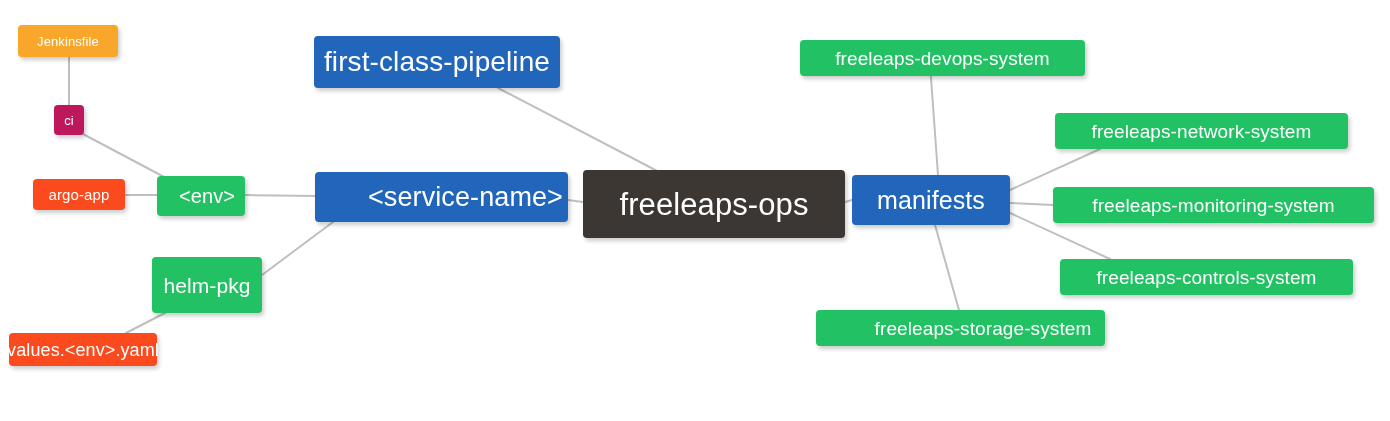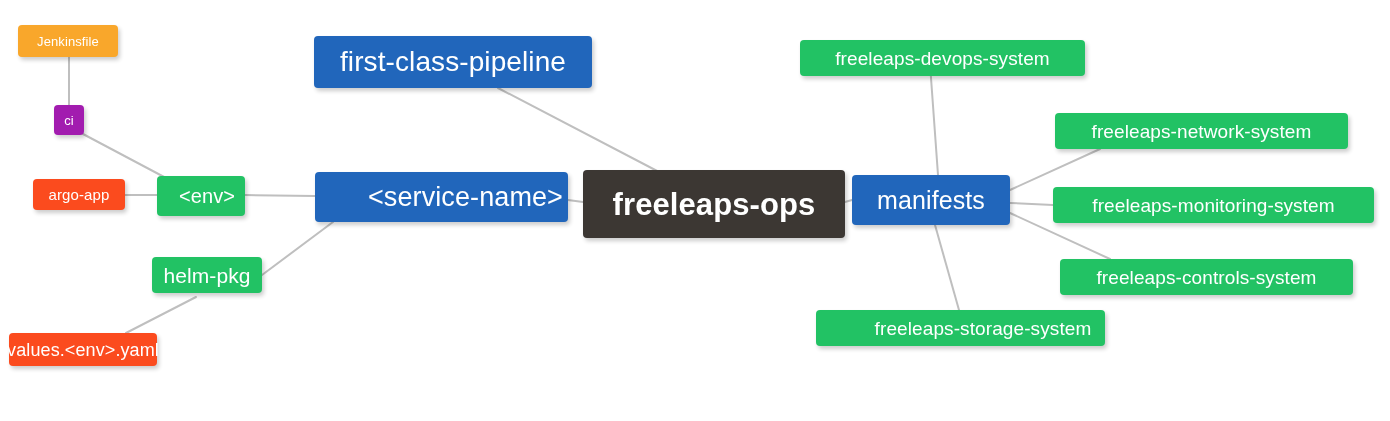--- a/index.html
+++ b/index.html
@@ -64,42 +64,42 @@
       <path d="M 938 175 L 930 64" fill="none" stroke="#bfbfbf" stroke-width="2" stroke-linecap="round"></path>
       <path d="M 1010 190 L 1100 149" fill="none" stroke="#bfbfbf" stroke-width="2" stroke-linecap="round"></path>
       <path d="M 1010 203 L 1053 205" fill="none" stroke="#bfbfbf" stroke-width="2" stroke-linecap="round"></path>
       <path d="M 1010 213 L 1110 259" fill="none" stroke="#bfbfbf" stroke-width="2" stroke-linecap="round"></path>
       <path d="M 935 225 L 959 310" fill="none" stroke="#bfbfbf" stroke-width="2" stroke-linecap="round"></path>
     </svg>
   <div id="node-layer">
       <div class="node" style="left: 18px; top: 25px; width: 100px; height: 32px; background: rgb(249, 167, 43); border-radius: 4px; font-size: 13px; color: rgb(255, 255, 255);">
         <span class="node-label">Jenkinsfile</span>
       </div>
-      <div class="node" style="left: 54px; top: 105px; width: 30px; height: 30px; background: #a21caf; border-radius: 4px; font-size: 13px; color: rgb(255, 255, 255);">
+      <div class="node" style="left: 54px; top: 105px; width: 30px; height: 30px; background: #be185d; border-radius: 4px; font-size: 13px; color: rgb(255, 255, 255);">
         <span class="node-label">ci</span>
       </div>
       <div class="node" style="left: 33px; top: 179px; width: 92px; height: 31px; background: rgb(251, 75, 30); border-radius: 4px; font-size: 15px; color: rgb(255, 255, 255); align-items: center;">
         <span class="node-label">argo-app</span>
       </div>
       <div class="node" style="left: 157px; top: 176px; width: 88px; height: 40px; background: rgb(34, 194, 100); border-radius: 4px; font-size: 20px; color: rgb(255, 255, 255); padding-left: 12px;">
         <span class="node-label">&lt;env&gt;</span>
       </div>
-      <div class="node" style="left: 152px; top: 257px; width: 110px; height: 36px; background: rgb(34, 194, 100); border-radius: 4px; font-size: 21px; color: rgb(255, 255, 255);">
+      <div class="node" style="left: 152px; top: 257px; width: 110px; height: 56px; background: rgb(34, 194, 100); border-radius: 4px; font-size: 21px; color: rgb(255, 255, 255);">
         <span class="node-label">helm-pkg</span>
       </div>
       <div class="node" style="left: 9px; top: 333px; width: 148px; height: 33px; background: rgb(251, 75, 30); border-radius: 4px; font-size: 18px; color: rgb(255, 255, 255);">
         <span class="node-label">values.&lt;env&gt;.yaml</span>
       </div>
-      <div class="node" style="left: 314px; top: 36px; width: 278px; height: 52px; background: rgb(33, 102, 187); border-radius: 4px; font-size: 28px; color: rgb(255, 255, 255);">
+      <div class="node" style="left: 314px; top: 36px; width: 246px; height: 52px; background: rgb(33, 102, 187); border-radius: 4px; font-size: 28px; color: rgb(255, 255, 255);">
         <span class="node-label">first-class-pipeline</span>
       </div>
       <div class="node" style="left: 315px; top: 172px; width: 253px; height: 50px; background: rgb(33, 102, 187); border-radius: 4px; font-size: 27px; color: rgb(255, 255, 255); padding-left: 48px;">
         <span class="node-label">&lt;service-name&gt;</span>
       </div>
-      <div class="node" style="left: 583px; top: 170px; width: 262px; height: 68px; background: rgb(60, 55, 51); border-radius: 4px; font-size: 31px; color: rgb(255, 255, 255); font-weight: bold;">
+      <div class="node" style="left: 583px; top: 170px; width: 262px; height: 68px; background: rgb(60, 55, 51); border-radius: 4px; font-size: 31px; color: rgb(255, 255, 255);">
         <span class="node-label">freeleaps-ops</span>
       </div>
       <div class="node" style="left: 852px; top: 175px; width: 158px; height: 50px; background: rgb(33, 102, 187); border-radius: 4px; font-size: 25px; color: rgb(255, 255, 255);">
         <span class="node-label">manifests</span>
       </div>
       <div class="node" style="left: 800px; top: 40px; width: 285px; height: 36px; background: rgb(34, 194, 100); border-radius: 4px; font-size: 19px; color: rgb(255, 255, 255);">
         <span class="node-label">freeleaps-devops-system</span>
       </div>
       <div class="node" style="left: 1055px; top: 113px; width: 293px; height: 36px; background: rgb(34, 194, 100); border-radius: 4px; font-size: 19px; color: rgb(255, 255, 255);">
         <span class="node-label">freeleaps-network-system</span>

